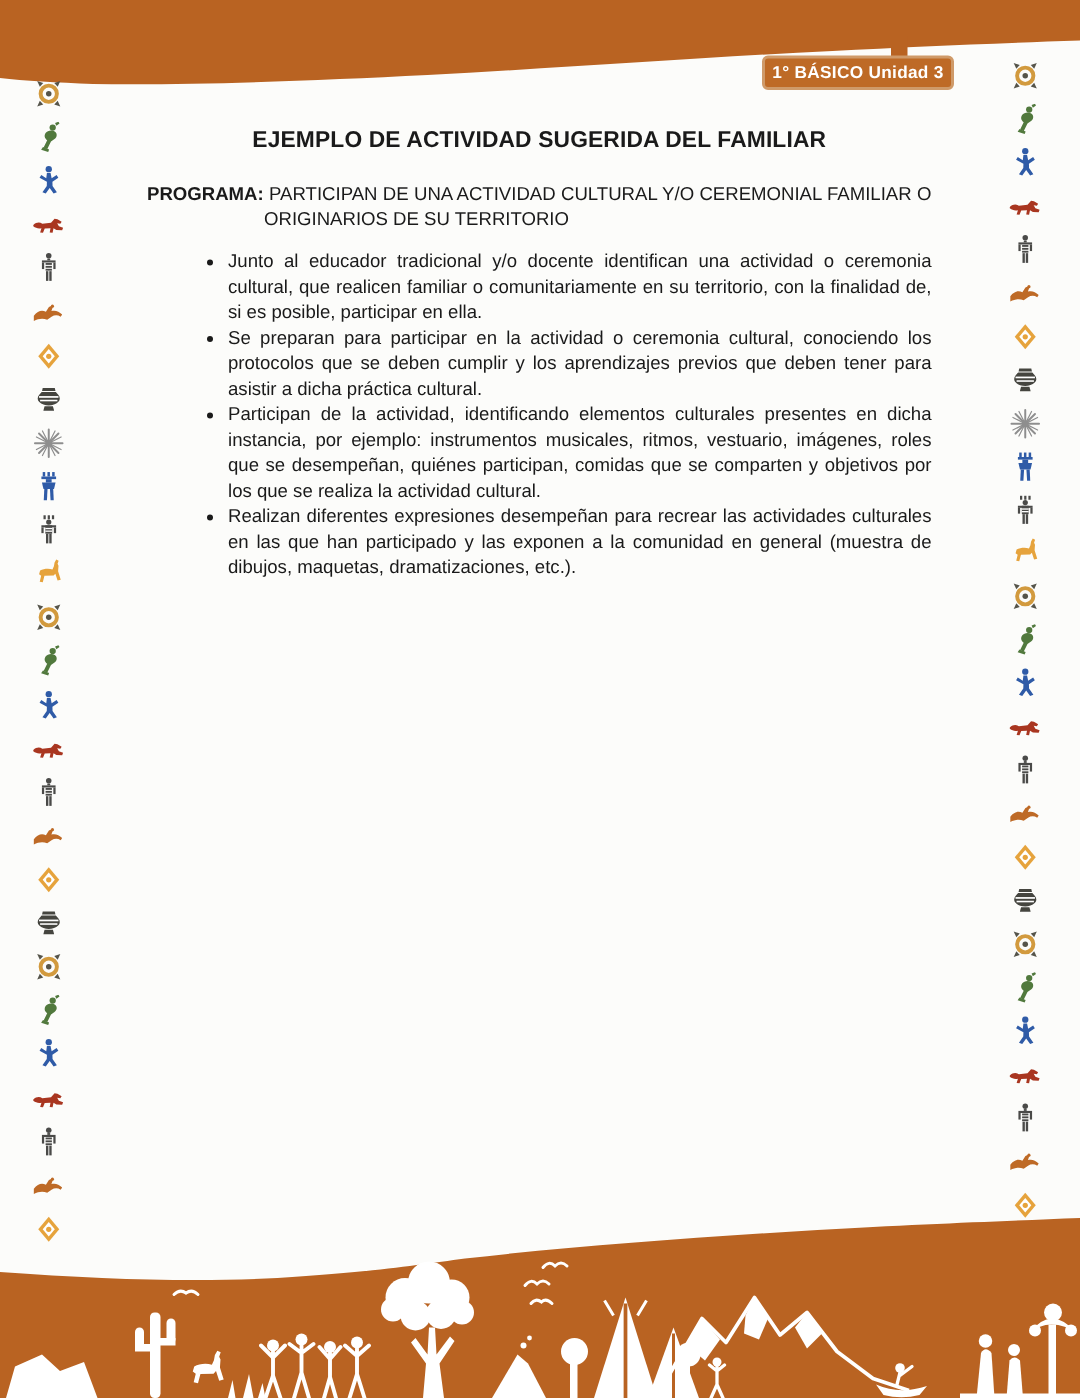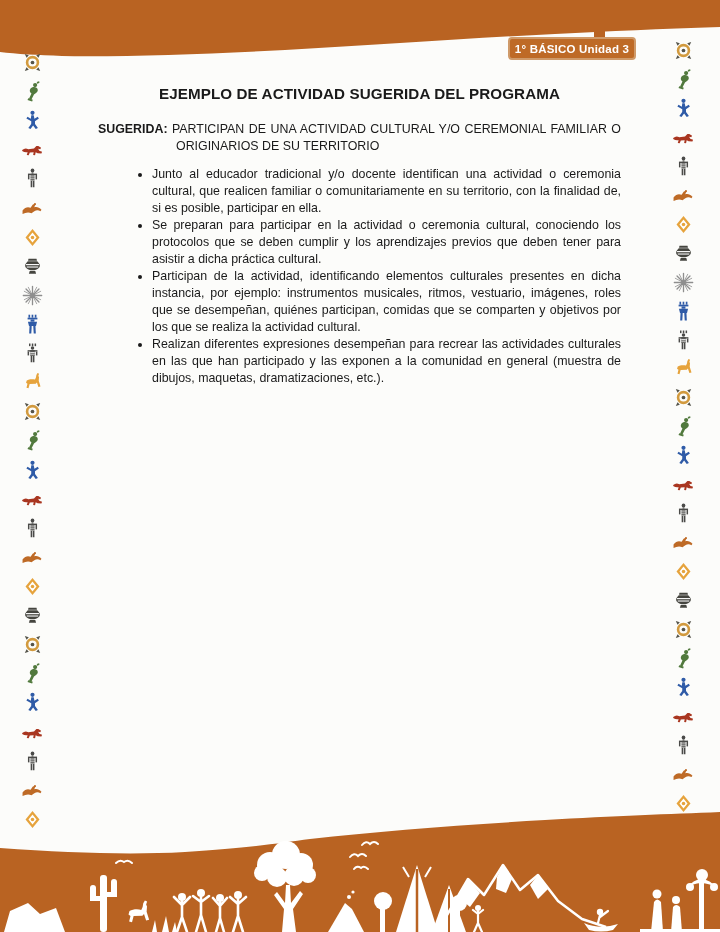--- a/index.html
+++ b/index.html
@@ -430,22 +430,22 @@
       </svg>
     </span>
     <span class="bicon" style="color: rgb(230, 163, 60);">
       <svg viewBox="0 0 24 24" width="21" height="21">
         <use href="#sym-diamond"></use>
       </svg>
     </span>
   </div>
 
 <div class="main">
-  <div class="title">EJEMPLO DE ACTIVIDAD SUGERIDA DEL PROGRAMA</div>
-  <p class="activity"><span class="lbl">SUGERIDA:</span> <span>PARTICIPAN DE UNA ACTIVIDAD CULTURAL Y/O CEREMONIAL FAMILIAR O ORIGINARIOS DE SU TERRITORIO</span></p>
+  <div class="title">EJEMPLO DE ACTIVIDAD SUGERIDA DEL FAMILIAR</div>
+  <p class="activity"><span class="lbl">PROGRAMA:</span> <span>PARTICIPAN DE UNA ACTIVIDAD CULTURAL Y/O CEREMONIAL FAMILIAR O ORIGINARIOS DE SU TERRITORIO</span></p>
   <ul class="examples">
       <li>Junto al educador tradicional y/o docente identifican una actividad o ceremonia cultural, que realicen familiar o comunitariamente en su territorio, con la finalidad de, si es posible, participar en ella.</li>
       <li>Se preparan para participar en la actividad o ceremonia cultural, conociendo los protocolos que se deben cumplir y los aprendizajes previos que deben tener para asistir a dicha práctica cultural.</li>
       <li>Participan de la actividad, identificando elementos culturales presentes en dicha instancia, por ejemplo: instrumentos musicales, ritmos, vestuario, imágenes, roles que se desempeñan, quiénes participan, comidas que se comparten y objetivos por los que se realiza la actividad cultural.</li>
       <li>Realizan diferentes expresiones desempeñan para recrear las actividades culturales en las que han participado y las exponen a la comunidad en general (muestra de dibujos, maquetas, dramatizaciones, etc.).</li>
     </ul>
 </div>
 
 <svg class="landscape" viewBox="0 0 720 127" preserveAspectRatio="none">
   <path fill="var(--band)" d="M0,43 C70,48 130,50 185,47 C250,43 280,38 310,34 C380,26 460,20 545,15 C615,11 670,9 720,7 L720,127 L0,127 Z"></path>

